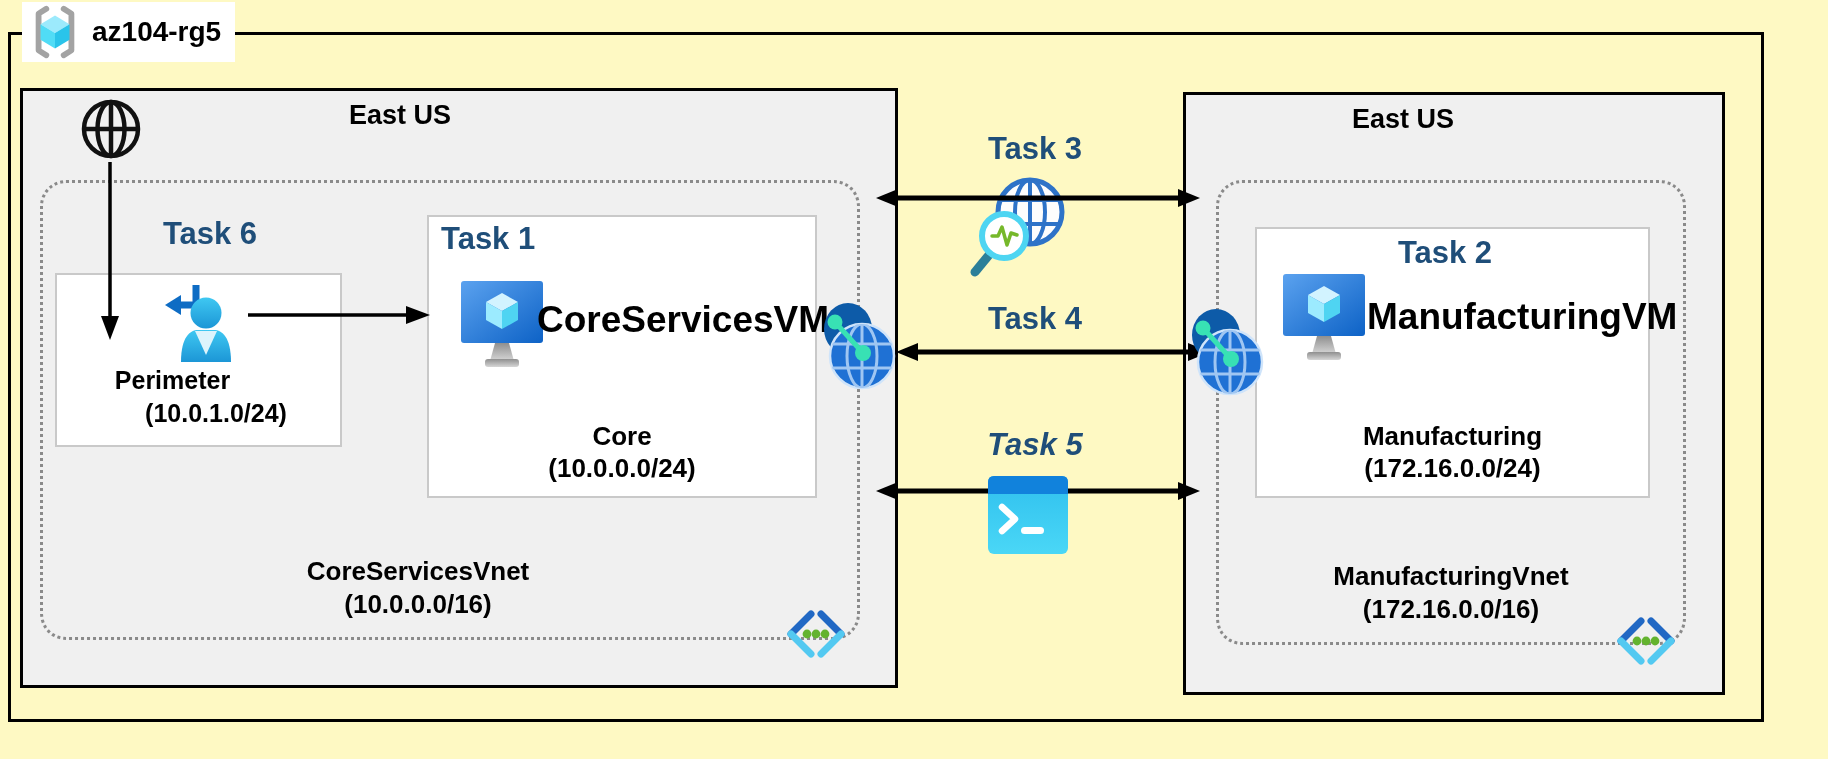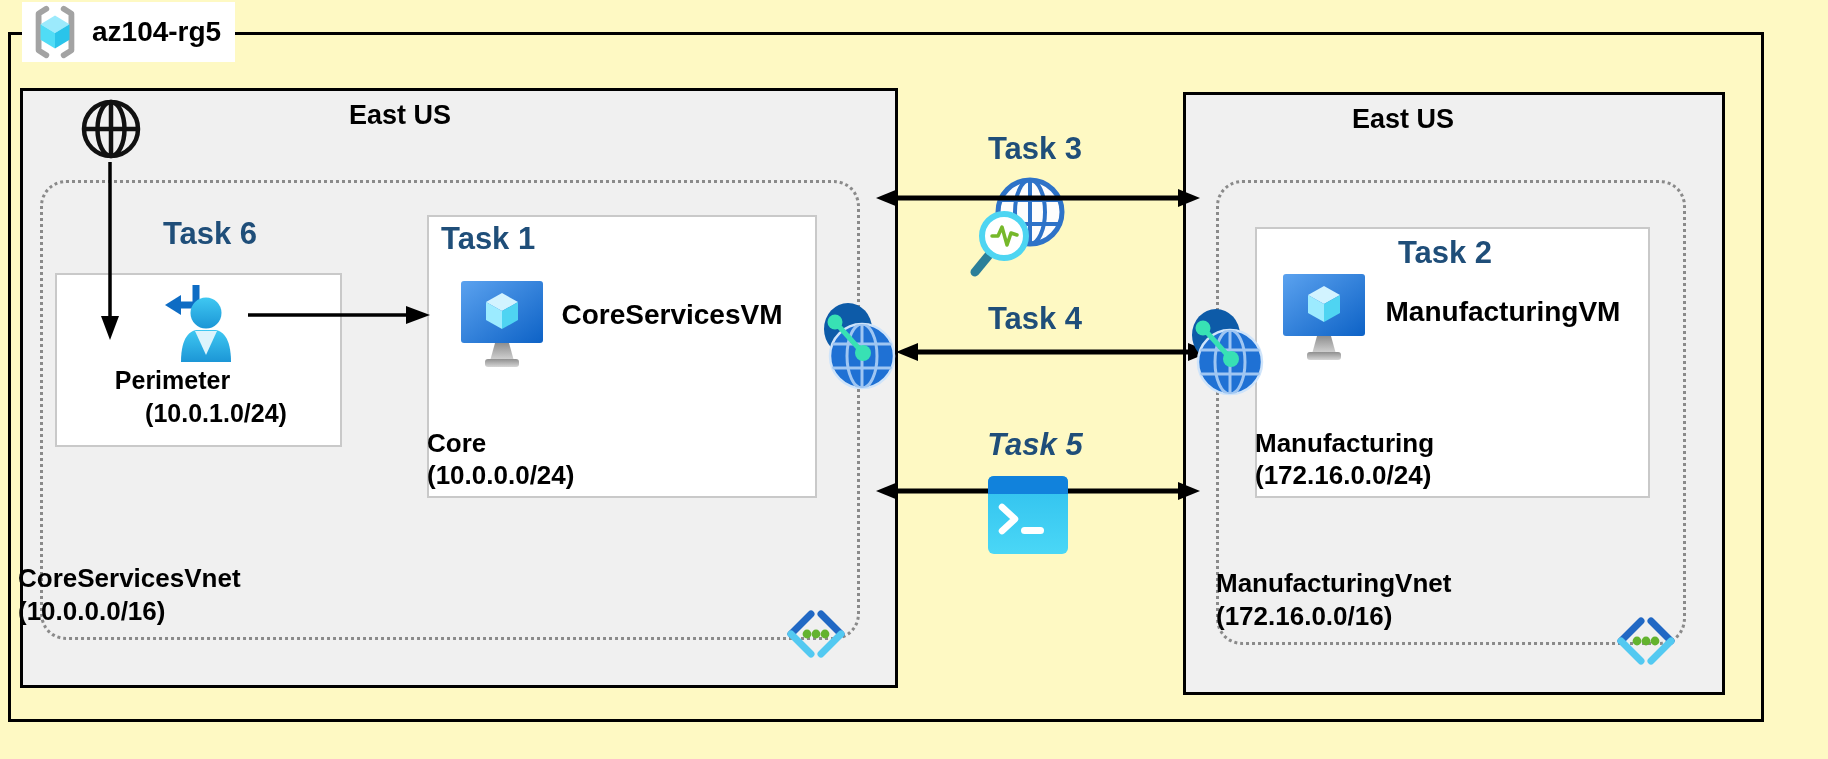--- a/index.html
+++ b/index.html
@@ -17,22 +17,22 @@
   .region-left{left:20px;top:88px;width:878px;height:600px;}
   .region-right{left:1183px;top:92px;width:542px;height:603px;}
   .region-title{font-size:27px;text-align:center;}
   .dotted{border:3px dotted #8a8a8a;border-radius:26px;}
   .vnet-left{left:40px;top:180px;width:820px;height:460px;}
   .vnet-right{left:1216px;top:180px;width:470px;height:465px;}
   .whitebox{background:#fff;border:2px solid #c9c9c9;}
   .task-label{color:#1f4e79;font-size:31px;}
   .t-center{text-align:center;}
   .t-right{text-align:center;}
-  .name-text{font-size:26px;text-align:left;margin-top:7px;}
-  .vm-name{font-size:28px;text-align:center;}
+  .name-text{font-size:26px;text-align:center;}
+  .vm-name{font-size:37px;text-align:left;}
   .sub-text{font-size:25px;text-align:center;}
   svg{display:block;}
 </style>
 </head>
 <body>
 
 <div class="canvas">
 
   <div class="abs rg-border"></div>
 

